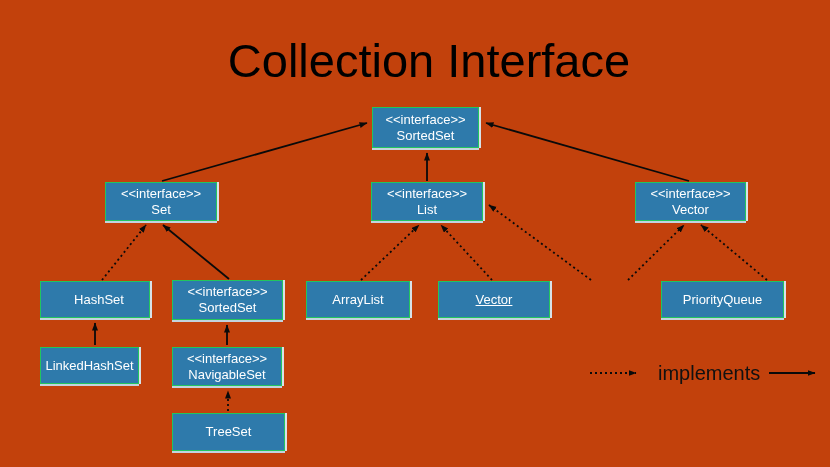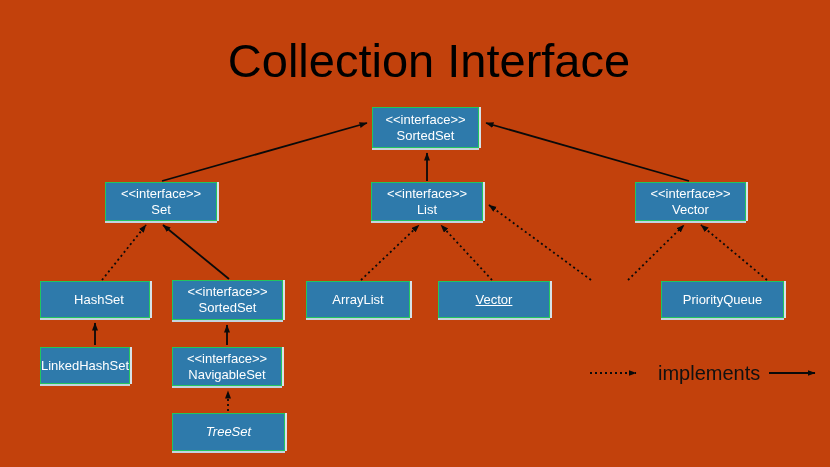--- a/index.html
+++ b/index.html
@@ -22,23 +22,23 @@
   .n-collection{left:372px;top:107px;width:107px;height:41px;}
   .n-set{left:105px;top:182px;width:112px;height:39px;}
   .n-list{left:371px;top:182px;width:112px;height:39px;}
   .n-queue{left:635px;top:182px;width:111px;height:39px;}
   .n-hashset{left:40px;top:281px;width:110px;height:37px;padding-left:8px;}
   .n-sortedset{left:172px;top:280px;width:111px;height:40px;}
   .n-arraylist{left:306px;top:281px;width:104px;height:37px;}
   .n-vector{left:438px;top:281px;width:112px;height:37px;text-decoration:underline;}
   .n-linkedlist{left:571px;top:281px;width:112px;height:37px;}
   .n-priorityqueue{left:661px;top:281px;width:123px;height:37px;}
-  .n-linkedhashset{left:40px;top:347px;width:90px;height:37px;}
+  .n-linkedhashset{left:40px;top:347px;width:99px;height:37px;}
   .n-navigableset{left:172px;top:347px;width:110px;height:39px;}
-  .n-treeset{left:172px;top:413px;width:113px;height:38px;font-style:italic;}
+  .n-treeset{left:172px;top:413px;width:113px;height:38px;}
   .legend{
     position:absolute;left:588px;top:362px;display:flex;flex-direction:row;gap:7px;
     color:#111;font-size:20px;line-height:22px;
   }
   .legend-row{display:flex;align-items:center;gap:12px;}
   .legend-row svg{display:block;}
 </style>
 </head>
 <body>
 

